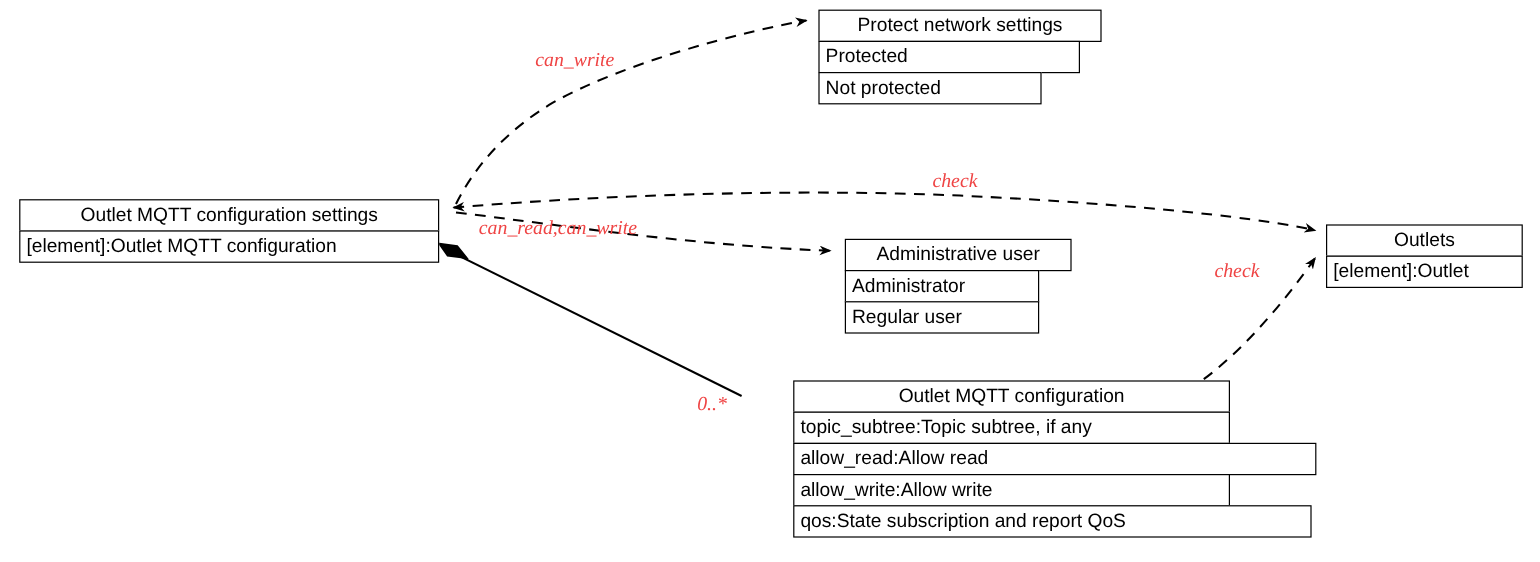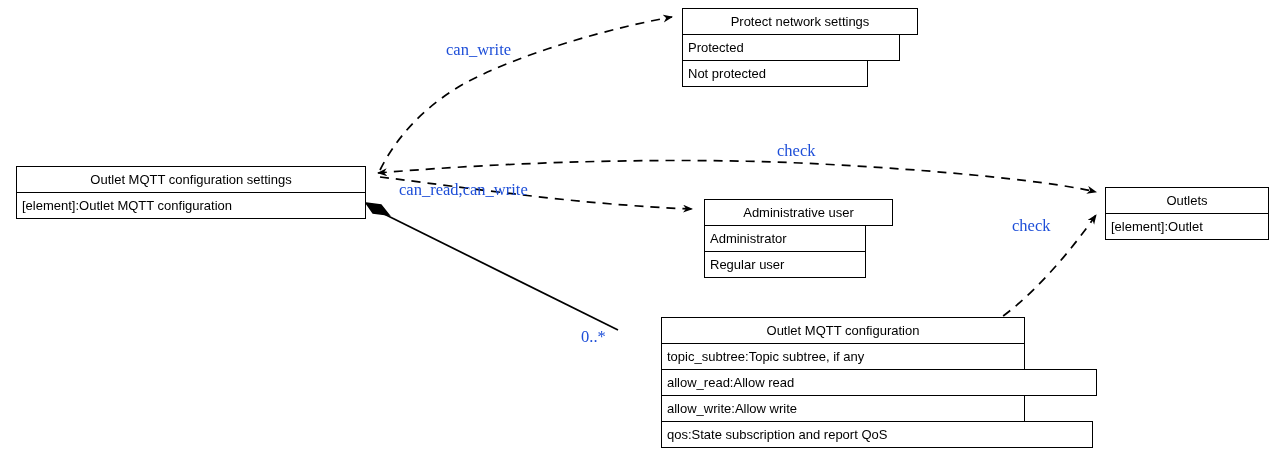--- a/index.html
+++ b/index.html
@@ -25,21 +25,21 @@
   }
   .uml-class {
     position: absolute;
     box-sizing: border-box;
   }
   .uml-row {
     box-sizing: border-box;
     border: 1px solid #000000;
     background: #ffffff;
     font-family: "Liberation Sans", sans-serif;
-    font-size: 13px;
+    font-size: 16px;
     color: #000000;
     line-height: 1;
     white-space: nowrap;
     display: flex;
     align-items: center;
     height: 27px;
     padding: 0 5px;
   }
   .uml-row + .uml-row {
     margin-top: -1px;
@@ -47,23 +47,24 @@
   .uml-head {
     justify-content: center;
   }
   .uml-attr {
     justify-content: flex-start;
   }
   .edge-label {
     position: absolute;
     font-family: "Liberation Serif", serif;
     font-size: 16.5px;
-    color: #1d4ed8;
+    color: #ef4444;
     line-height: 1;
     white-space: nowrap;
+    font-style: italic;
   }
 </style>
 </head>
 <body>
 
 <div id="canvas">
 
   <svg id="edge-layer" viewBox="0 0 1283 468" width="1283" height="468" xmlns="http://www.w3.org/2000/svg">
     <defs>
       <marker id="arrow-open" markerWidth="12" markerHeight="12" refX="9" refY="4" orient="auto" markerUnits="userSpaceOnUse">

